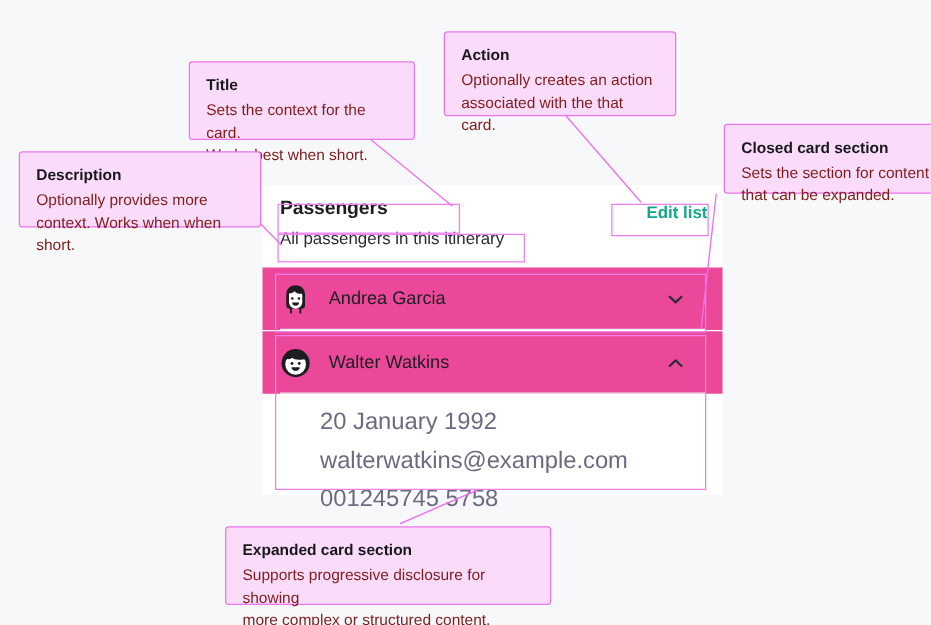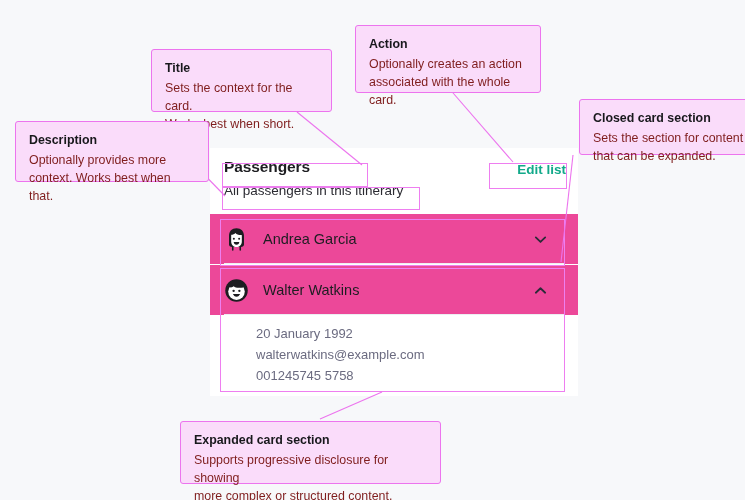--- a/index.html
+++ b/index.html
@@ -134,21 +134,21 @@
     flex: 0 0 15px;
     margin-right: 18px;
   }
 
   .section-body {
     padding: 8px 14px 14px 46px;
     box-sizing: border-box;
   }
 
   .detail-line {
-    font-size: 13px;
+    font-size: 19px;
     color: #6b6b80;
     line-height: 1.62;
   }
 
   
   .hl {
     position: absolute;
     border: 1.6px solid #ee7ef0;
     box-sizing: border-box;
     z-index: 4;
@@ -254,33 +254,33 @@
 
   <div class="callout" style="left:151px; top:49px; width:181px; height:63px;">
     <div class="callout-title">Title</div>
     <div class="callout-body">Sets the context for the card.</div>
     <div class="callout-body">Works best when short.</div>
   </div>
 
   <div class="callout" style="left:355px; top:25px; width:186px; height:68px;">
     <div class="callout-title">Action</div>
     <div class="callout-body">Optionally creates an action</div>
-    <div class="callout-body">associated with the whole card.</div>
+    <div class="callout-body">associated with the that card.</div>
   </div>
 
   <div class="callout" style="left:537px; top:99px; width:192px; height:56px;margin-left:42px;">
     <div class="callout-title">Closed card section</div>
     <div class="callout-body">Sets the section for content</div>
     <div class="callout-body">that can be expanded.</div>
   </div>
 
   <div class="callout" style="left:15px; top:121px; width:194px; height:61px;">
     <div class="callout-title">Description</div>
     <div class="callout-body">Optionally provides more</div>
-    <div class="callout-body">context. Works best when that.</div>
+    <div class="callout-body">context. Works when when short.</div>
   </div>
 
   <div class="callout" style="left:180px; top:421px; width:261px; height:63px;">
     <div class="callout-title">Expanded card section</div>
     <div class="callout-body">Supports progressive disclosure for showing</div>
     <div class="callout-body">more complex or structured content.</div>
   </div>
 
 </div>
 

